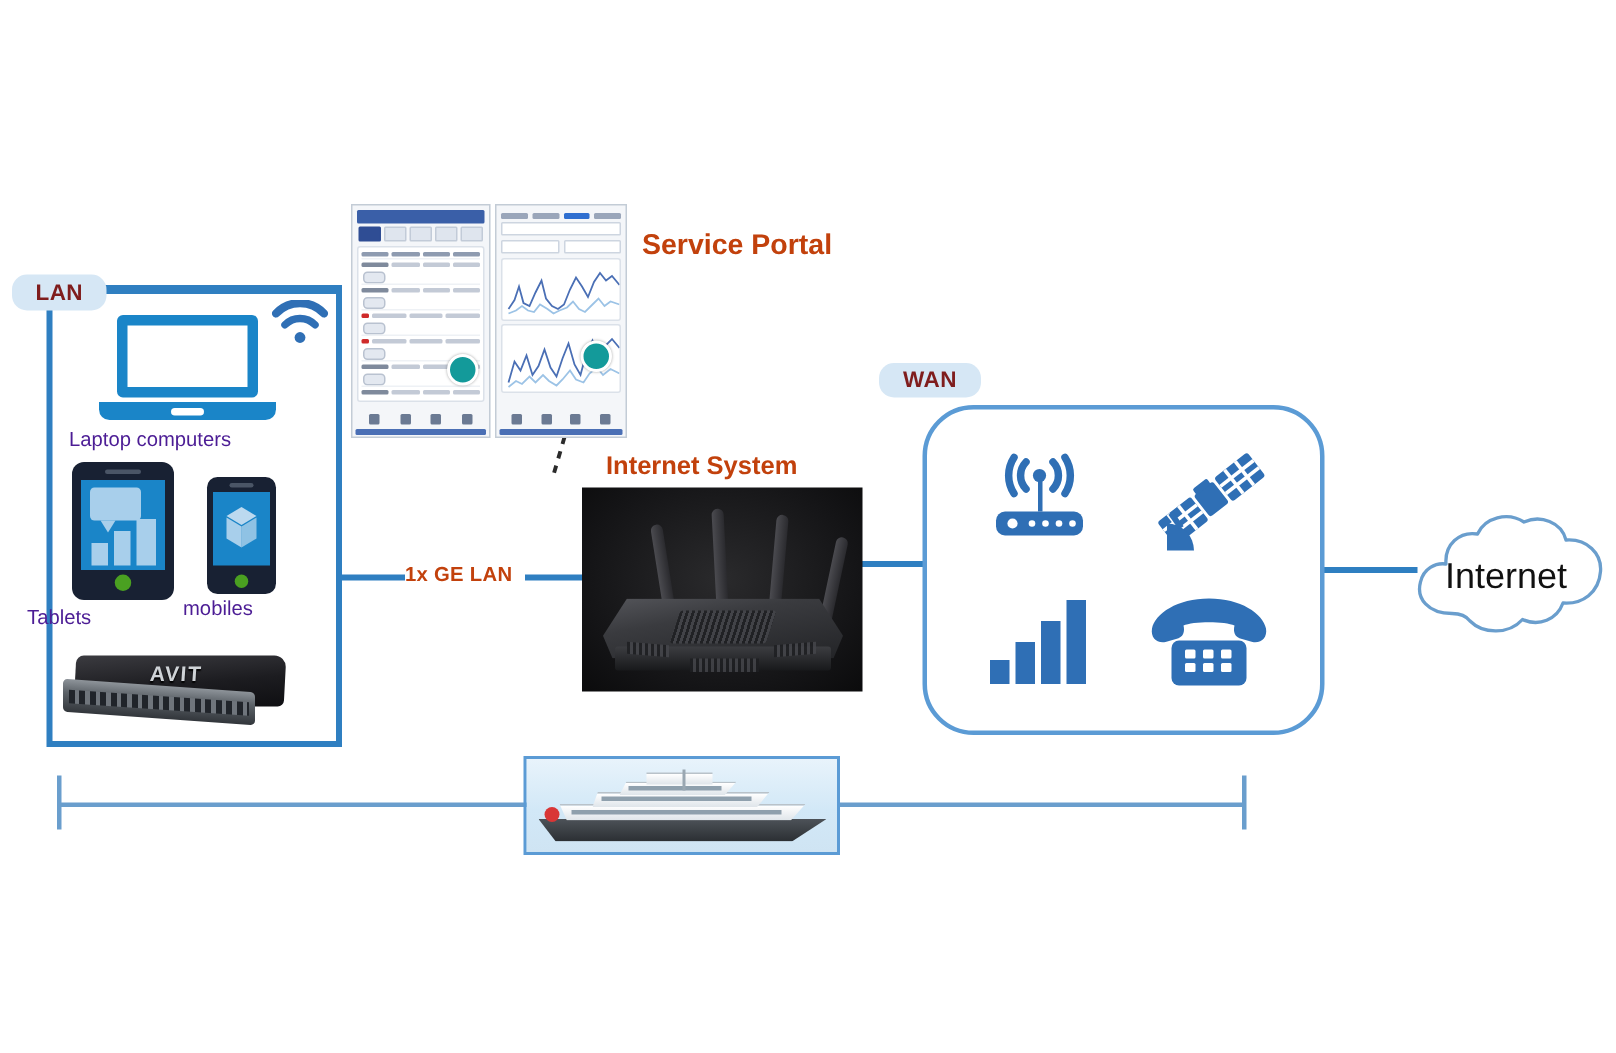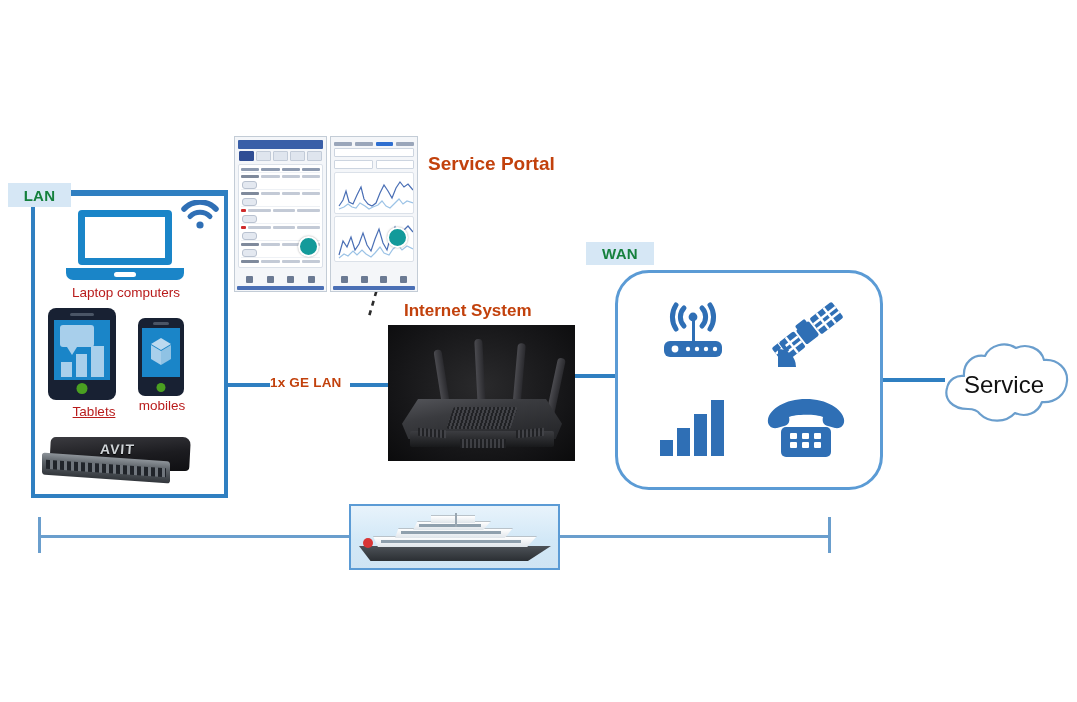--- a/index.html
+++ b/index.html
@@ -4,43 +4,43 @@
 <style>
   html,body{margin:0;padding:0;background:#ffffff;}
   body{width:1077px;height:702px;position:relative;overflow:hidden;
        font-family:"Liberation Sans", sans-serif;color:#1a1a1a;}
   .stage{position:absolute;inset:0;}
 
   
   .abs{position:absolute;}
 
   
-  .zone-chip{position:absolute;background:#d6e7f5;color:#15803d;
+  .zone-chip{position:absolute;background:#d6e7f5;color:#7f1d1d;
     font-weight:bold;font-size:15px;letter-spacing:.3px;
-    display:flex;align-items:center;justify-content:center;}
+    display:flex;align-items:center;justify-content:center;border-radius:10px;}
 
   
   .lan-box{position:absolute;left:31px;top:192px;width:197px;height:306px;
     border:4px solid #2f7fc1;box-sizing:border-box;background:transparent;}
 
   
   .wan-box{position:absolute;left:615px;top:270px;width:268px;height:220px;
     border:3px solid #5b9bd5;border-radius:34px;box-sizing:border-box;background:#fff;}
   .wan-grid{position:absolute;inset:0;display:grid;
     grid-template-columns:1fr 1fr;grid-template-rows:1fr 1fr;
     align-items:center;justify-items:center;padding:14px 18px;box-sizing:border-box;}
 
   
   .hline{position:absolute;height:4px;background:#2f7fc1;}
   .hline-thin{position:absolute;height:3px;background:#6a9ecd;}
   .vline-cap{position:absolute;width:3px;background:#6a9ecd;}
 
   
   .lbl-dark{position:absolute;font-weight:bold;color:#c2410c;}
-  .cap{position:absolute;font-size:13.5px;color:#b91c1c;text-align:center;}
+  .cap{position:absolute;font-size:13.5px;color:#4c1d95;}
 
   
   .laptop{position:absolute;left:66px;top:210px;width:118px;height:70px;}
   .laptop .screen{position:absolute;left:12px;top:0;width:94px;height:55px;
     border:7px solid #1a85c8;border-radius:4px;box-sizing:border-box;background:#fff;}
   .laptop .base{position:absolute;left:0;bottom:0;width:118px;height:12px;
     background:#1a85c8;border-radius:0 0 7px 7px;}
   .laptop .notch{position:absolute;left:48px;bottom:3px;width:22px;height:5px;
     background:#fff;border-radius:3px;}
 
@@ -193,21 +193,21 @@
   <div class="tablet">
     <div class="spk"></div>
     <div class="scr">
       <div class="bubble"></div>
       <div class="bar" style="left:7px;width:11px;height:15px;"></div>
       <div class="bar" style="left:22px;width:11px;height:23px;"></div>
       <div class="bar" style="left:37px;width:13px;height:31px;"></div>
     </div>
     <div class="home"></div>
   </div>
-  <div class="cap" style="left:46px;top:404px;width:96px;text-decoration:underline;">Tablets</div>
+  <div class="cap" style="left:18px;top:404px;width:96px;">Tablets</div>
 
   <div class="mobile">
     <div class="spk"></div>
     <div class="scr">
       <svg viewBox="0 0 38 49" width="38" height="49">
         <g fill="#bcd9ef">
           <path d="M19 10 L29 16 L19 22 L9 16 Z"></path>
           <path d="M9 17 L19 23 L19 37 L9 31 Z" opacity=".88"></path>
           <path d="M29 17 L29 31 L19 37 L19 23 Z" opacity=".72"></path>
         </g>
@@ -426,21 +426,21 @@
     <svg width="140" height="104" viewBox="0 0 140 104">
       <path d="M34 76 C18 76 10 66 13 55 C15 46 23 42 30 43
                C29 30 39 21 51 23 C56 12 71 8 82 15
                C93 10 107 15 110 27
                C124 26 134 36 133 48
                C132 62 121 70 108 69
                C104 80 92 85 81 80
                C72 90 55 90 46 81
                C43 77 38 76 34 76 Z" fill="#ffffff" stroke="#6a9ecd" stroke-width="2.2" stroke-linejoin="round"></path>
     </svg>
-    <div class="cloud-text">Service</div>
+    <div class="cloud-text">Internet</div>
   </div>
 
   <div class="yacht">
     <div class="hull"></div>
     <div class="deck" style="left:22px;bottom:21px;width:164px;height:10px;
          clip-path:polygon(0 0,100% 0,94% 100%,3% 100%);"></div>
     <div class="deck" style="left:44px;bottom:30px;width:118px;height:9px;
          clip-path:polygon(3% 0,100% 0,93% 100%,0 100%);"></div>
     <div class="deck" style="left:62px;bottom:38px;width:78px;height:8px;
          clip-path:polygon(6% 0,100% 0,90% 100%,0 100%);"></div>

